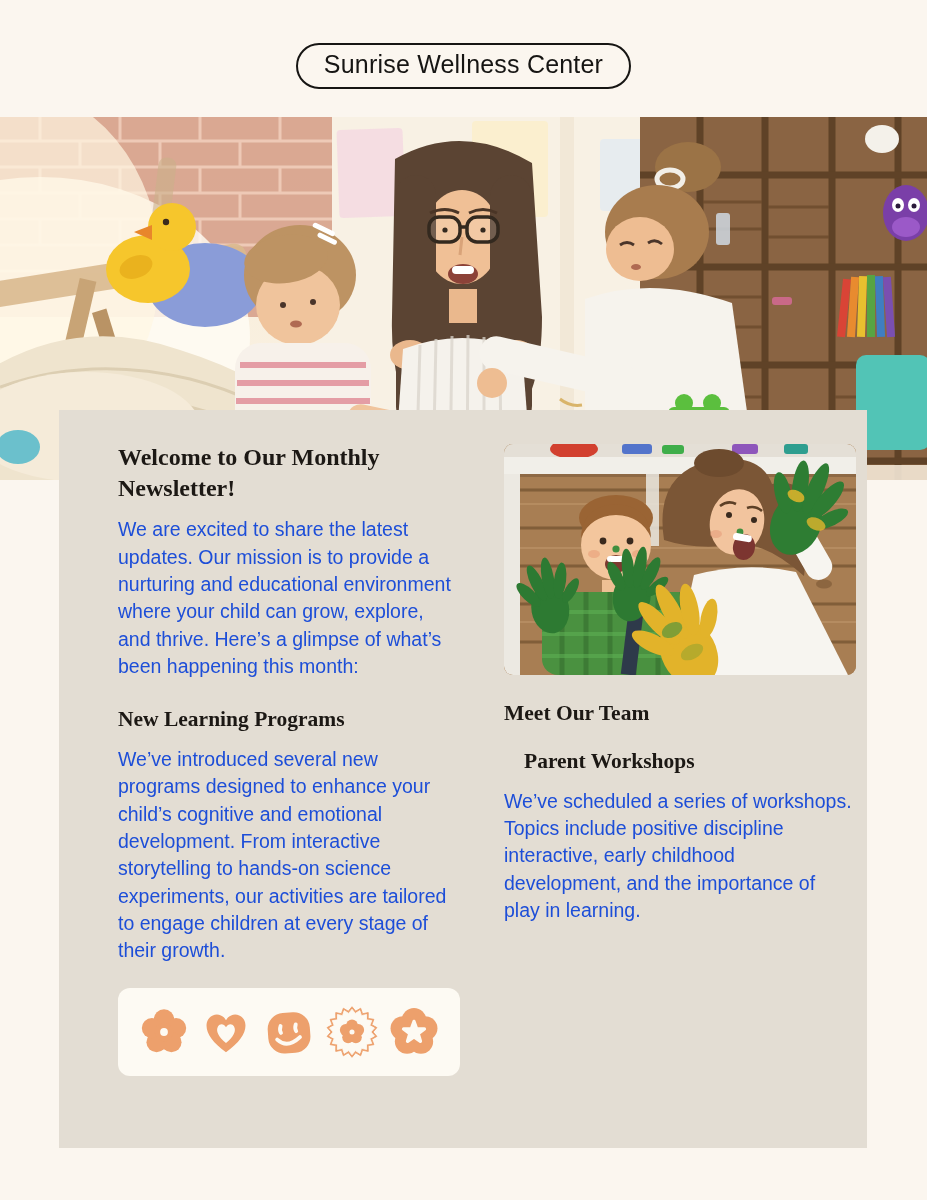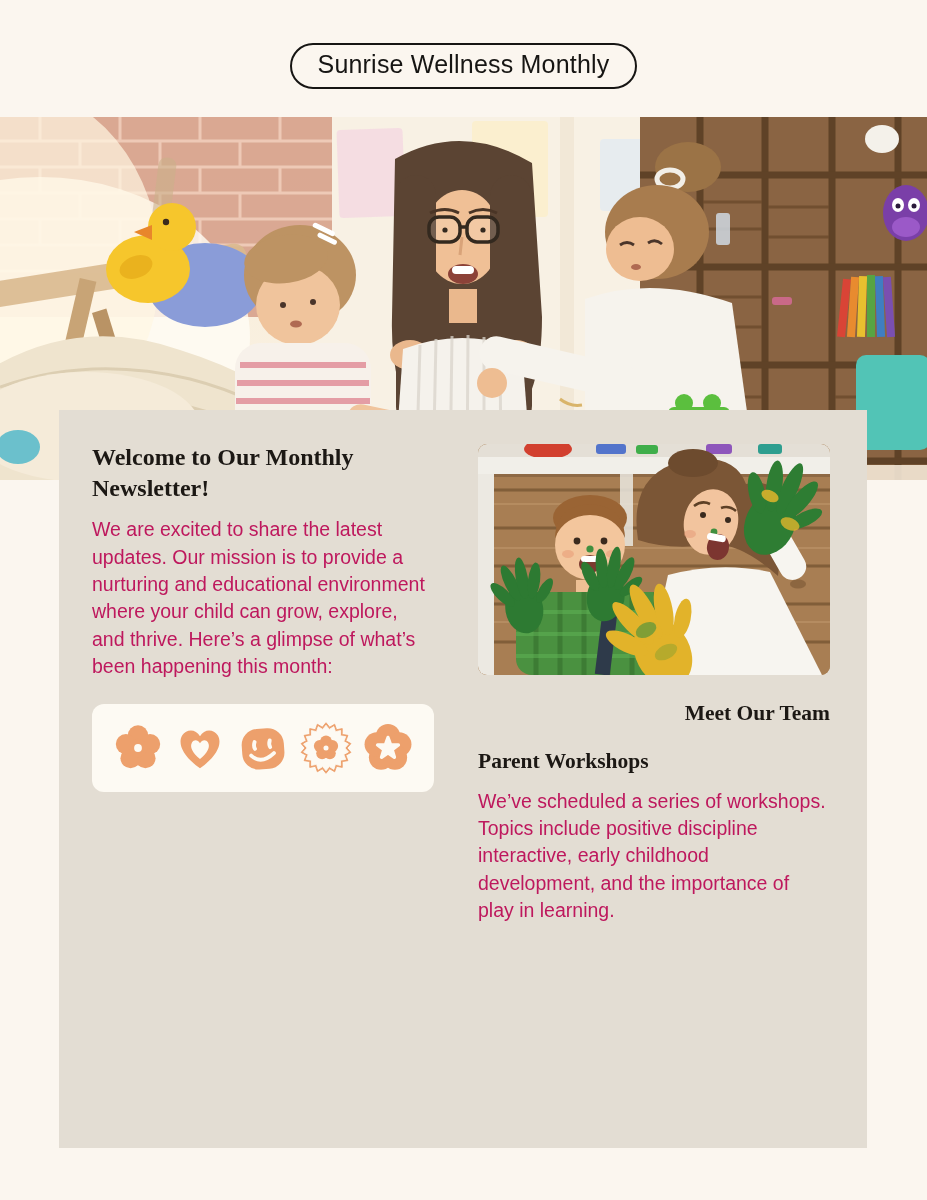--- a/index.html
+++ b/index.html
@@ -21,50 +21,50 @@
   }
   .hero { width:927px; height:363px; overflow:hidden; position:relative; }
   .hero svg { display:block; }
   .card {
     position:relative; z-index:2;
     width:808px; min-height:738px; margin-left:59px; margin-top:-70px;
     background:#E3DDD3;
     display:flex; gap:44px;
     padding:0 36px 30px 33px;
   }
-  .col-left  { width:342px; flex:none; }
+  .col-left  { width:342px; flex:none;margin-left:26px; }
   .col-right { width:352px; flex:none; }
   h2.section-title {
     font-family:"Liberation Serif","DejaVu Serif",serif;
     font-weight:700; font-size:24px; line-height:1.28; color:#1C1814;
     margin-top:32px;
   }
   h3.sub-title {
     font-family:"Liberation Serif","DejaVu Serif",serif;
     font-weight:700; font-size:21.5px; line-height:1.25; color:#1C1814;
     margin-top:26px;
   }
-  p.body-text { font-size:19.5px; line-height:1.4; margin-top:13px; color:#be185d; }
+  p.body-text { font-size:19.5px; line-height:1.4; margin-top:13px; color:#1d4ed8; }
   .icon-row {
     margin-top:24px; height:88px; background:#FDFAF3; border-radius:12px;
     display:flex; align-items:center; justify-content:space-evenly;
     padding:0 10px;
   }
   .icon-row svg { width:54px; height:54px; display:block; }
   .inset-photo {
     width:352px; height:231px; border-radius:9px; overflow:hidden; margin-top:34px;
     background:#a87e53;
   }
   .inset-photo svg { display:block; }
 </style>
 </head>
 <body>
 
 <header class="masthead">
-  <div class="brand-pill">Sunrise Wellness Monthly</div>
+  <div class="brand-pill">Sunrise Wellness Center</div>
 </header>
 
 <div class="hero">
 <svg width="927" height="363" viewBox="0 0 927 363" preserveAspectRatio="none">
   <defs>
     <linearGradient id="bgG" x1="0" y1="0" x2="0" y2="1">
       <stop offset="0" stop-color="#f6ead7"></stop>
           <stop offset="1" stop-color="#fbf3e4"></stop>
     </linearGradient>
   </defs>
@@ -254,20 +254,22 @@
     <rect x="702" y="350" width="58" height="13" rx="3" fill="#e2a43c"></rect>
   </g>
   <rect x="556" y="348" width="371" height="15" fill="#f3e7d6" opacity="0.9"></rect>
 </svg>
 </div>
 
 <main class="card">
   <div class="col-left">
     <h2 class="section-title">Welcome to Our Monthly Newsletter!</h2>
     <p class="body-text">We are excited to share the latest updates. Our mission is to provide a nurturing and educational environment where your child can grow, explore, and thrive. Here’s a glimpse of what’s been happening this month:</p>
+    <h3 class="sub-title">New Learning Programs</h3>
+    <p class="body-text">We’ve introduced several new programs designed to enhance your child’s cognitive and emotional development. From interactive storytelling to hands-on science experiments, our activities are tailored to engage children at every stage of their growth.</p>
 
     <div class="icon-row">
 
       <svg viewBox="0 0 64 64">
         <g fill="#EDA06C">
           <circle cx="32" cy="17" r="12"></circle>
             <circle cx="46.3" cy="27.4" r="12"></circle>
           <circle cx="40.8" cy="44.1" r="12"></circle>
             <circle cx="23.2" cy="44.1" r="12"></circle>
           <circle cx="17.7" cy="27.4" r="12"></circle>
@@ -410,17 +412,17 @@
         <use href="#hand" transform="translate(299,64) scale(1.9) rotate(24)" fill="#2e7d33"></use>
         <ellipse cx="292" cy="52" rx="9" ry="5.5" fill="#e0b52c" opacity="0.85" transform="rotate(24 292 52)"></ellipse>
         <ellipse cx="312" cy="80" rx="10" ry="6" fill="#e0b52c" opacity="0.8" transform="rotate(24 312 80)"></ellipse>
         <rect x="196" y="200" width="52" height="34" rx="14" fill="#f7f5f0" transform="rotate(22 220 215)"></rect>
         <use href="#hand" transform="translate(176,192) scale(2.1) rotate(-28)" fill="#e2b32a"></use>
         <ellipse cx="168" cy="186" rx="11" ry="7" fill="#3f8f3f" opacity="0.6" transform="rotate(-28 168 186)"></ellipse>
         <ellipse cx="188" cy="208" rx="12" ry="7" fill="#8aa12e" opacity="0.5" transform="rotate(-28 188 208)"></ellipse>
       </svg>
     </div>
 
-    <h3 class="sub-title" style="margin-top:25px;text-align:right;">Meet Our Team</h3>
-    <h3 class="sub-title" style="margin-top:21px;">Parent Workshops</h3>
+    <h3 class="sub-title" style="margin-top:25px;">Meet Our Team</h3>
+    <h3 class="sub-title" style="margin-top:21px;margin-left:20px;">Parent Workshops</h3>
     <p class="body-text">We’ve scheduled a series of workshops. Topics include positive discipline interactive, early childhood development, and the importance of play in learning.</p>
   </div>
 </main>
 
 </body></html>

